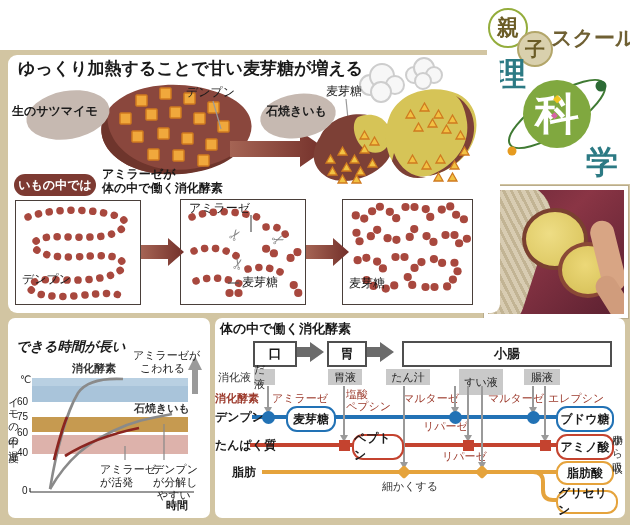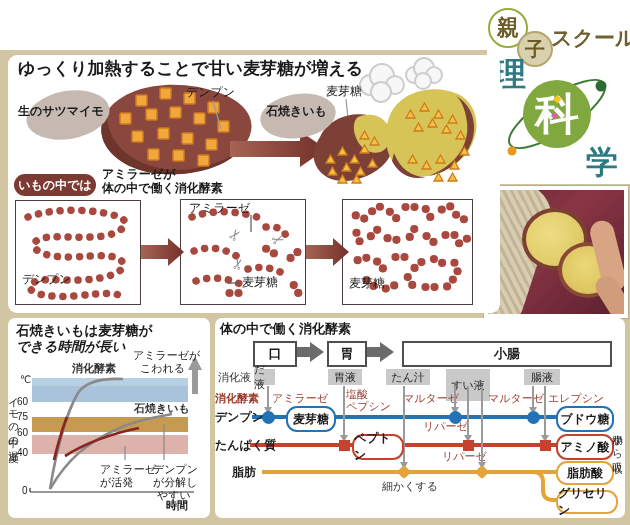--- a/index.html
+++ b/index.html
@@ -231,41 +231,40 @@
           <circle cx="439.10745575641056" cy="231.4471999940354" r="4.1"></circle>
           <circle cx="444.89254424358944" cy="224.5528000059646" r="4.1"></circle>
         </g>
 
       <polyline points="243,160 243,177" stroke="#555" stroke-width="1.2" fill="none"></polyline>
       <line x1="220" y1="228" x2="231" y2="228" stroke="#555" stroke-width="1.2"></line>
     </svg>
 
     <span class="lbl b" style="left:10px;top:4px;font-size:17px;">ゆっくり加熱することで甘い麦芽糖が増える</span>
     <div class="blob" style="left:18px;top:36px;width:84px;height:48px;transform:rotate(-10deg);"></div>
-    <span class="lbl b" style="left:10px;top:50px;font-size:12px;">生のサツマイモ</span>
+    <span class="lbl b" style="left:4px;top:50px;font-size:12px;">生のサツマイモ</span>
     <span class="lbl" style="left:178px;top:31px;font-size:12px;">デンプン</span>
     <div class="blob" style="left:252px;top:39px;width:76px;height:44px;transform:rotate(-8deg);"></div>
     <span class="lbl b" style="left:258px;top:50px;font-size:12px;">石焼きいも</span>
     <span class="lbl" style="left:318px;top:30px;font-size:12px;">麦芽糖</span>
 
     <div class="badge" style="left:6px;top:119px;width:82px;height:22px;">いもの中では</div>
     <span class="lbl b" style="left:94px;top:113px;font-size:12px;">アミラーゼが</span>
     <span class="lbl b" style="left:94px;top:127px;font-size:12px;">体の中で働く消化酵素</span>
 
     <span class="lbl" style="left:14px;top:218px;font-size:12px;">デンプン</span>
     <span class="lbl" style="left:181px;top:147px;font-size:12px;">アミラーゼ</span>
     <span class="lbl" style="left:234px;top:221px;font-size:12px;">麦芽糖</span>
     <span class="lbl" style="left:341px;top:222px;font-size:12px;">麦芽糖</span>
     <span class="scis" style="left:221px;top:171px;transform:rotate(-55deg);">✂</span>
     <span class="scis" style="left:264px;top:176px;transform:rotate(-20deg);">✂</span>
     <span class="scis" style="left:224px;top:200px;transform:rotate(-75deg);">✂</span>
   </div>
 
   <div class="panel" style="left:8px;top:318px;width:202px;height:200px;border-radius:7px;">
-    <span class="lbl b" style="left:8px;top:5px;font-size:13.5px;">石焼きいもは麦芽糖が</span>
     <span class="lbl b" style="left:8px;top:21px;font-size:13.5px;font-style:italic;">できる時間が長い</span>
 
     <svg class="abs" style="left:0;top:0;" width="202" height="200" viewBox="0 0 202 200">
       <rect x="24" y="60" width="156" height="24" fill="#a9c4da"></rect>
       <rect x="24" y="60" width="156" height="8" fill="#b9d0e2"></rect>
       <rect x="24" y="99" width="156" height="15" fill="#c69a50"></rect>
       <rect x="24" y="117" width="156" height="19" fill="#ddb2ab"></rect>
       <line x1="22" y1="174" x2="186" y2="174" stroke="#333" stroke-width="1.2"></line>
       <line x1="22" y1="170" x2="22" y2="174" stroke="#333" stroke-width="1.2"></line>
 
@@ -316,21 +315,21 @@
     </svg>
 
     <div class="organ" style="left:38px;top:23px;width:40px;height:22px;">口</div>
     <div class="organ" style="left:112px;top:23px;width:36px;height:22px;">胃</div>
     <div class="organ" style="left:187px;top:23px;width:206px;height:22px;">小腸</div>
 
     <span class="lbl" style="left:3px;top:53px;font-size:11px;color:#333;">消化液</span>
     <div class="chip" style="left:39px;top:51px;width:21px;height:16px;">だ液</div>
     <div class="chip" style="left:113px;top:51px;width:34px;height:16px;">胃液</div>
     <div class="chip" style="left:171px;top:51px;width:44px;height:16px;">たん汁</div>
-    <div class="chip" style="left:231px;top:51px;width:44px;height:32px;">すい液</div>
+    <div class="chip" style="left:244px;top:51px;width:44px;height:26px;">すい液</div>
     <div class="chip" style="left:309px;top:51px;width:36px;height:16px;">腸液</div>
 
     <span class="lbl" style="left:0px;top:74px;font-size:11px;font-weight:bold;color:#9c3a2c;">消化酵素</span>
     <span class="lbl" style="left:57px;top:74px;font-size:11px;color:#9c3a2c;">アミラーゼ</span>
     <span class="lbl" style="left:131px;top:70px;font-size:11px;color:#9c3a2c;">塩酸</span>
     <span class="lbl" style="left:131px;top:82px;font-size:11px;color:#9c3a2c;">ペプシン</span>
     <span class="lbl" style="left:188px;top:74px;font-size:11px;color:#9c3a2c;">マルターゼ</span>
     <span class="lbl" style="left:273px;top:74px;font-size:11px;color:#9c3a2c;">マルターゼ</span>
     <span class="lbl" style="left:333px;top:74px;font-size:11px;color:#9c3a2c;">エレプシン</span>
     <span class="lbl" style="left:208px;top:102px;font-size:11px;color:#9c3a2c;">リパーゼ</span>

